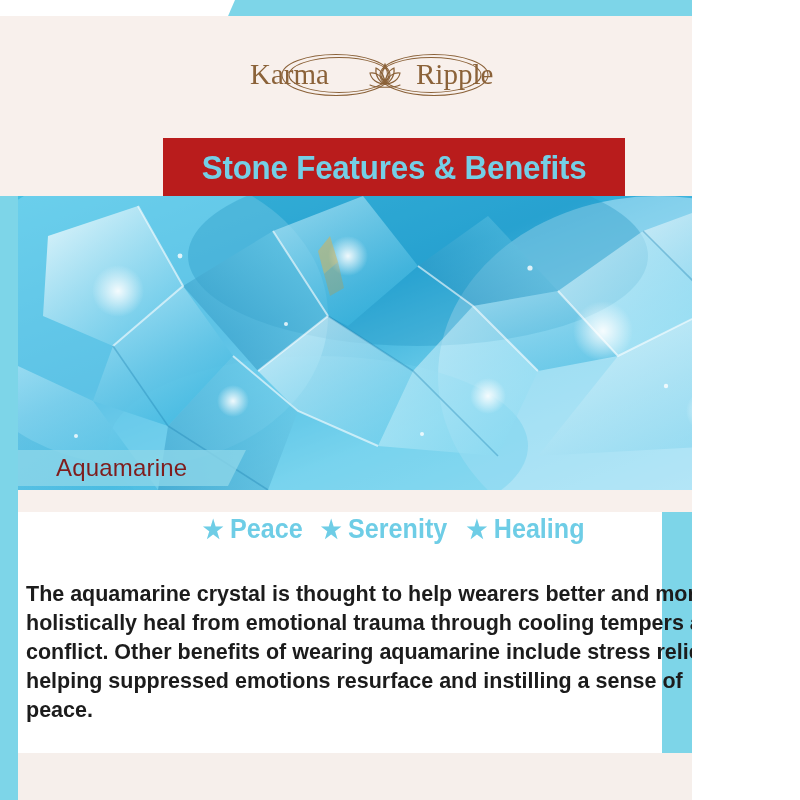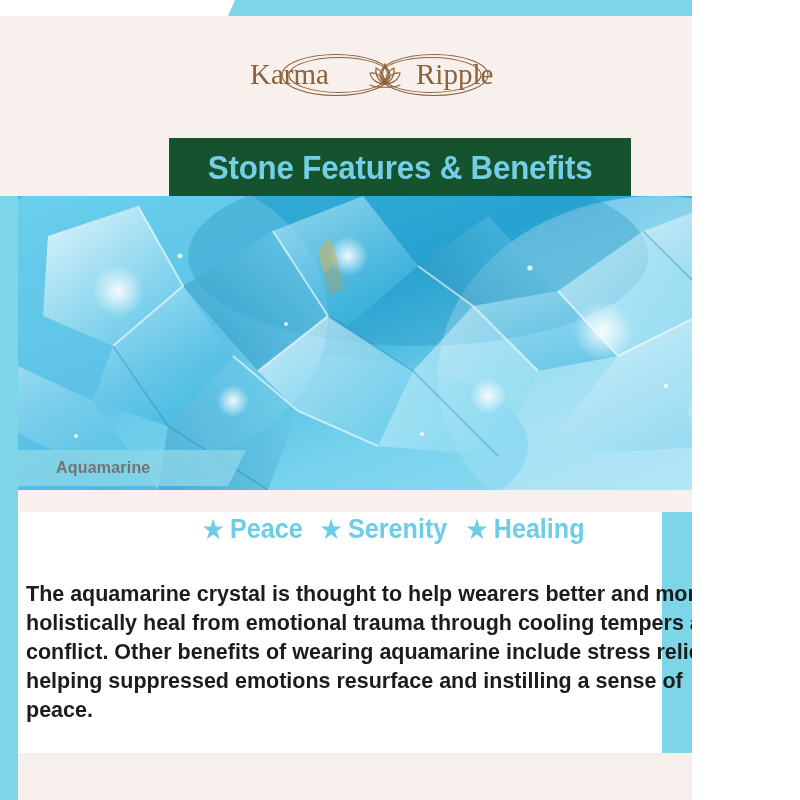--- a/index.html
+++ b/index.html
@@ -88,24 +88,24 @@
     display: flex;
     align-items: center;
     justify-content: center;
   }
   .logo-svg { display: block; }
 
   
   .title-banner {
     position: absolute;
     top: 138px;
-    left: 169px;
+    left: 163px;
     width: 462px;
     height: 58px;
-    background: #14532d;
+    background: #b91c1c;
     display: flex;
     align-items: center;
     justify-content: center;
     text-align: center;
   }
   .title-text {
     color: #74cfe6;
     font-family: "Liberation Sans Narrow", "Liberation Sans", sans-serif;
     font-size: 34px;
     font-weight: bold;
@@ -139,23 +139,23 @@
     left: 18px;
     top: 450px;
     height: 36px;
     width: 228px;
     background: rgba(140, 214, 233, 0.80);
     clip-path: polygon(0 0, 100% 0, calc(100% - 18px) 100%, 0 100%);
     display: flex;
     align-items: center;
   }
   .stone-tag-label {
-    color: #737373;
-    font-size: 16px;
-    font-weight: bold;
+    color: #7f1d1d;
+    font-size: 24px;
+    font-weight: normal;
     letter-spacing: 0.2px;
     padding-left: 38px;
     white-space: nowrap;
   }
 
   
   .keywords {
     position: absolute;
     top: 516px;
     left: 18px;

